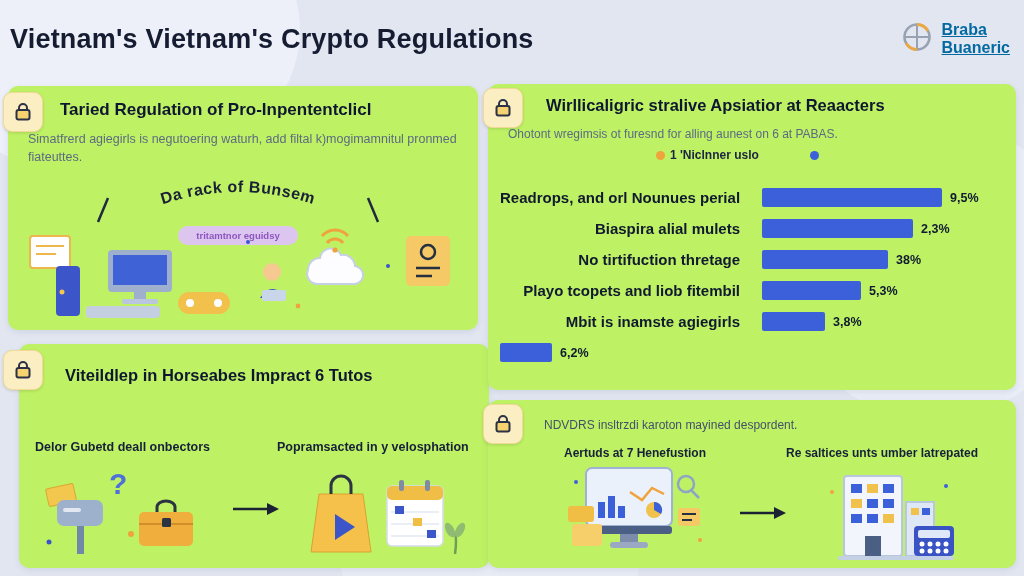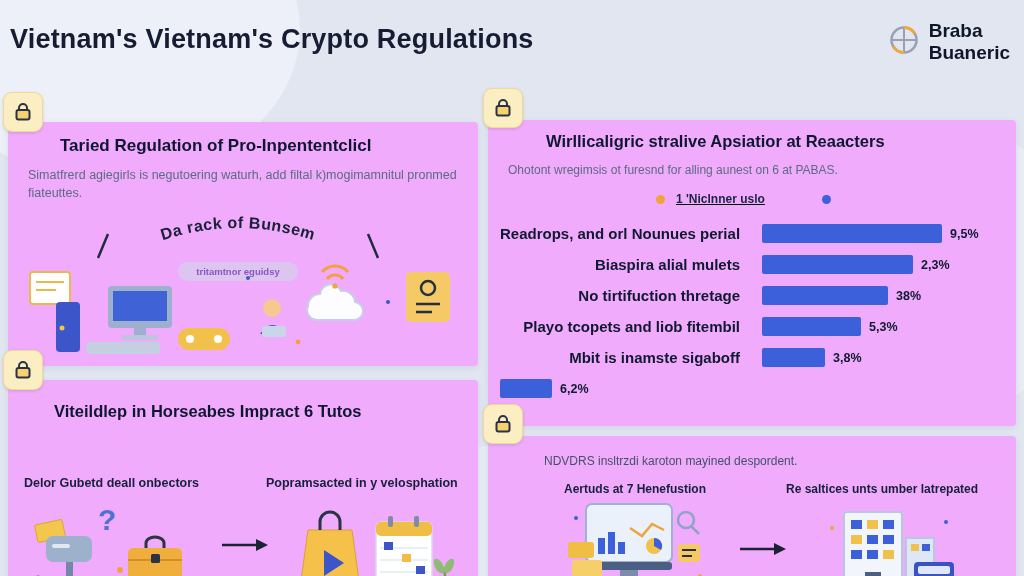--- a/index.html
+++ b/index.html
@@ -6,25 +6,25 @@
   html,body { font-family:"Liberation Sans", sans-serif; background:#c9d1e2; }
   .stage { position:relative; width:1024px; height:576px; background:#e2e6f1; overflow:hidden; }
   .blob { position:absolute; border-radius:50%; background:#edf0f8; }
   .blob.b1 { left:-80px; top:-120px; width:380px; height:300px; }
   .blob.b2 { right:-60px; top:120px; width:300px; height:300px; opacity:.7; }
   .blob.b3 { left:340px; bottom:-90px; width:300px; height:220px; opacity:.6; }
 
   .page-title { position:absolute; left:10px; top:24px; font-size:27px; font-weight:800; color:#161d33; letter-spacing:.2px; }
 
   .brand { position:absolute; right:14px; top:20px; display:flex; align-items:center; gap:8px; }
-  .brand-text { color:#0f172a; font-size:19px; font-weight:700; line-height:1.15; }
-
-  .card { position:absolute; background:#f0abfc; border-radius:4px; box-shadow:0 2px 6px rgba(40,60,120,.10);margin-top:36px; }
+  .brand-text { color:#0369a1; font-size:16px; font-weight:700; line-height:1.15;text-decoration:underline; }
+
+  .card { position:absolute; background:#bef264; border-radius:10px; box-shadow:0 2px 6px rgba(40,60,120,.10); }
   .card--reg     { left:8px;   top:86px;  width:470px; height:244px; }
-  .card--impact  { left:8px;   top:344px; width:470px; height:224px; }
+  .card--impact  { left:19px;   top:344px; width:470px; height:224px; }
   .card--chart   { left:488px; top:84px;  width:528px; height:306px; }
   .card--process { left:488px; top:400px; width:528px; height:168px; }
 
   .badge { position:absolute; width:40px; height:40px; background:#fbeec2; border:1px solid #f1da95; border-radius:9px; display:flex; align-items:center; justify-content:center; box-shadow:0 1px 3px rgba(60,60,40,.18); z-index:3; }
   .badge.bg1 { left:3px;   top:92px; }
   .badge.bg2 { left:3px;   top:350px; }
   .badge.bg3 { left:483px; top:88px; }
   .badge.bg4 { left:483px; top:404px; }
 
   .card-title { position:absolute; font-weight:800; color:#0f1730; }
@@ -36,21 +36,21 @@
   .reg-title { left:52px; top:14px; font-size:17px; }
   .reg-sub   { left:20px; top:44px; width:442px; }
 
   
   .impact-title { left:46px; top:22px; font-size:16.5px; }
   .impact-sub   { left:14px; top:54px; width:446px; font-size:12px; }
 
   
   .chart-title { left:58px; top:12px; font-size:16.5px; }
   .chart-sub   { left:20px; top:42px; width:480px; font-size:12px; }
-  .legend { position:absolute; left:168px; top:72px; display:flex; align-items:center; gap:11px;text-decoration:underline; }
+  .legend { position:absolute; left:168px; top:64px; display:flex; align-items:center; gap:5px; }
   .legend-dot { width:9px; height:9px; border-radius:50%; }
   .legend-dot.second { margin-left:46px; }
   .legend-label { font-size:12px; font-weight:700; color:#1b2541; }
   .bar-rows { position:absolute; left:12px; top:98px; width:506px; }
   .bar-row { display:flex; align-items:center; height:31px; }
   .bar-label { width:262px; text-align:right; padding-right:22px; font-size:15px; font-weight:700; color:#10192f; white-space:nowrap; }
   .bar { height:19px; border-radius:2px; }
   .bar-value { margin-left:8px; font-size:12.5px; font-weight:700; color:#101a30; white-space:nowrap; }
 
   
@@ -212,21 +212,21 @@
           <div class="bar-label">No tirtifuction thretage</div>
           <div class="bar" style="width: 126px; background: rgb(60, 96, 218);"></div>
           <div class="bar-value">38%</div>
         </div>
         <div class="bar-row">
           <div class="bar-label">Playo tcopets and liob fitembil</div>
           <div class="bar" style="width: 99px; background: rgb(60, 96, 218);"></div>
           <div class="bar-value">5,3%</div>
         </div>
         <div class="bar-row">
-          <div class="bar-label">Mbit is inamste sigaboff</div>
+          <div class="bar-label">Mbit is inamste agiegirls</div>
           <div class="bar" style="width: 63px; background: rgb(60, 96, 218);"></div>
           <div class="bar-value">3,8%</div>
         </div>
         <div class="bar-row">
           <div class="bar" style="width: 52px; background: rgb(60, 96, 218);"></div>
           <div class="bar-value">6,2%</div>
         </div>
       </div>
   </section>
 

